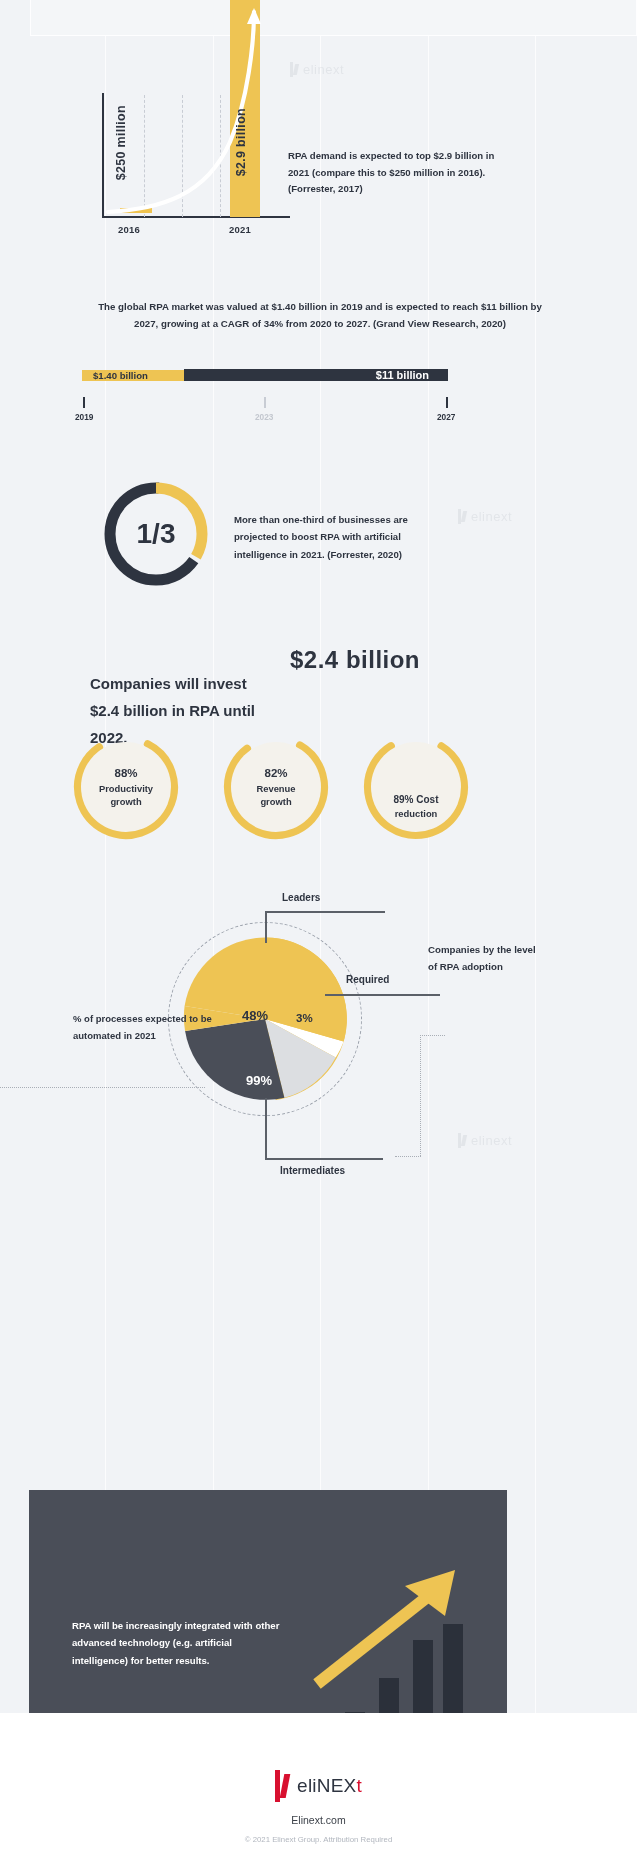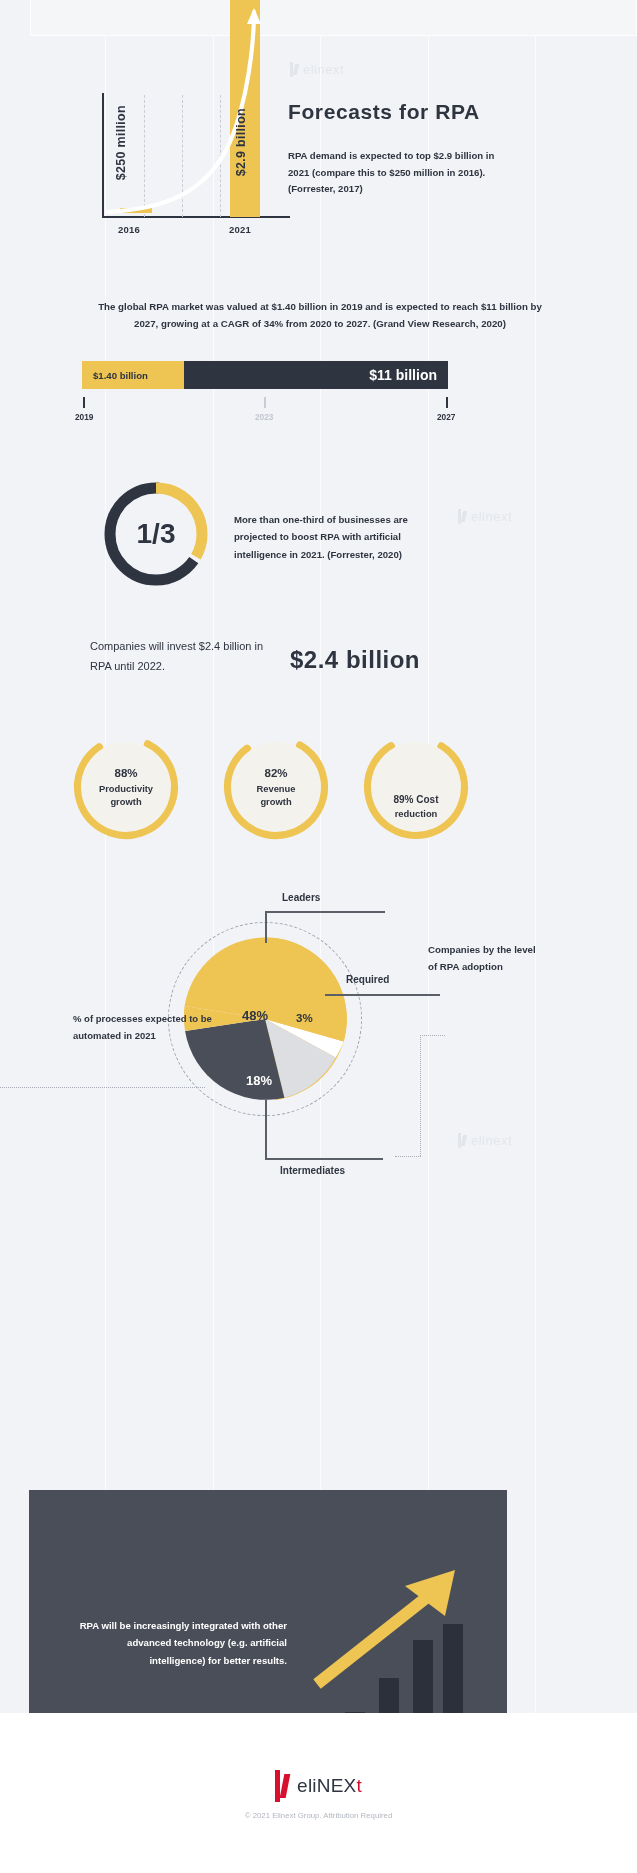--- a/index.html
+++ b/index.html
@@ -84,50 +84,50 @@
                   transform: skewX(-12deg); }
   .wm span { font-size: 13px; color: #b9bec6; letter-spacing: .5px; }
 
   
   .s2-text {
     position: absolute; left: 96px; top: 298px; width: 448px;
     text-align: center; font-size: 9.7px; font-weight: bold;
     color: #2e3440; line-height: 1.78;
   }
   .tl { position: absolute; left: 82px; top: 361px; width: 366px; height: 28px;
-        display: flex; }
+        display: flex; align-items: center; }
   .tl .yellow {
     width: 102px; background: #eec453; display: flex; align-items: center;
     padding-left: 11px; font-size: 9.6px; font-weight: bold; color: #2e3440;
   }
   .tl .dark {
     flex: 1; background: #2e3440; display: flex; align-items: center;
-    justify-content: flex-end; padding-right: 11px;
-    font-size: 14px; font-weight: bold; color: #fff;
+    justify-content: flex-end; padding-right: 19px;
+    font-size: 11px; font-weight: bold; color: #fff;
   }
   .tick { position: absolute; width: 1.5px; height: 11px; background: #2e3440; }
   .tick.mid { background: #c8ccd4; }
   .tlab { position: absolute; font-size: 8.3px; font-weight: bold; color: #2e3440; }
   .tlab.mid { color: #c3c7cf; }
 
   
   .donut { position: absolute; left: 99px; top: 477px; width: 114px; height: 114px; }
   .donut .frac {
     position: absolute; inset: 0; display: flex; align-items: center;
     justify-content: center; font-size: 28px; font-weight: bold; color: #2e3440;
   }
   .s3-text {
     position: absolute; left: 234px; top: 511px; width: 210px;
     font-size: 9.6px; font-weight: bold; color: #2e3440; line-height: 1.8;
   }
 
   
   .s4-text {
-    position: absolute; left: 90px; top: 637px; width: 175px;
-    font-size: 11px; font-weight: normal; color: #2e3440; line-height: 1.8;
+    position: absolute; left: 90px; top: 670px; width: 175px;
+    font-size: 15px; font-weight: bold; color: #2e3440; line-height: 1.8;
   }
   .s4-big {
     position: absolute; left: 290px; top: 646px;
     font-size: 24px; font-weight: bold; color: #2e3440; letter-spacing: .5px;
   }
 
   
   .ring { position: absolute; width: 108px; height: 108px; top: 733px; }
   .ring .inner {
     position: absolute; left: 9px; top: 9px; right: 9px; bottom: 9px;
@@ -165,21 +165,21 @@
   .banner {
     position: absolute; left: 29px; top: 1490px; width: 478px; height: 223px;
     background: #4a4e58; overflow: visible;
   }
   .banner h2 {
     position: absolute; left: 43px; top: 62px; width: 420px;
     font-size: 20px; font-weight: bold; color: #fff; letter-spacing: .7px;
   }
   .banner p {
     position: absolute; left: 43px; top: 127px; width: 215px;
-    font-size: 9.6px; font-weight: bold; color: #fff; line-height: 1.8; text-align: right;
+    font-size: 9.6px; font-weight: bold; color: #fff; line-height: 1.8;
   }
   .banner-bars { position: absolute; left: 288px; top: 78px; width: 185px; height: 168px; }
   .bb { position: absolute; bottom: -32px; background: #2b303a; width: 20px; }
 
   
   .footer { position: absolute; left: 0; right: 0; top: 1770px; text-align: center; }
   .logo-row {
     display: flex; align-items: center; justify-content: center; gap: 7px;
   }
   .logo-mark { width: 15px; height: 32px; position: relative; }
@@ -228,21 +228,20 @@
         <path d="M6 222 C 58 219, 104 206, 128 152 C 146 110, 152 52, 152 22" fill="none" stroke="#ffffff" stroke-width="4.2" stroke-linecap="round"></path>
         <path d="M152 18 L145 34 L159 34 Z" fill="#ffffff"></path>
       </svg>
 
       <div class="ylab a">$250 million</div>
       <div class="ylab b">$2.9 billion</div>
       <div class="xtick" style="left:36px">2016</div>
       <div class="xtick" style="left:147px">2021</div>
     </div>
 
-    <div class="s1-head">Forecasts for RPA</div>
     <div class="s1-body">RPA demand is expected to top $2.9 billion in 2021 (compare this to $250 million in 2016). (Forrester, 2017)</div>
   </div>
 
   <div class="s2-text">The global RPA market was valued at $1.40 billion in 2019 and is expected to reach $11 billion by 2027, growing at a CAGR of 34% from 2020 to 2027. (Grand View Research, 2020)</div>
   <div class="tl">
     <div class="yellow">$1.40 billion</div>
     <div class="dark">$11 billion</div>
   </div>
   <div class="tick" style="left:83px; top:397px"></div>
   <div class="tick mid" style="left:264px; top:397px"></div>
@@ -324,21 +323,21 @@
 
     <div class="pielead" style="left:155px; top:74px; width:115px; height:1.8px"></div>
     <div class="pie-lab" style="left:176px; top:54px; color:#2e3440">Required</div>
 
     <div class="pielead" style="left:95px; top:178px; width:1.8px; height:62px"></div>
     <div class="pielead" style="left:95px; top:238px; width:118px; height:1.8px"></div>
     <div class="pie-lab" style="left:110px; top:245px; color:#2e3440">Intermediates</div>
 
     <div class="pcttag" style="left:72px; top:88px; font-size:13px; color:#2e3440">48%</div>
     <div class="pcttag" style="left:126px; top:92px; font-size:11.5px; color:#2e3440">3%</div>
-    <div class="pcttag" style="left:76px; top:153px; font-size:13px; color:#ffffff">18%</div>
+    <div class="pcttag" style="left:76px; top:153px; font-size:13px; color:#ffffff">99%</div>
   </div>
 
   <div class="dotline h" style="left:0px; top:1087px; width:205px"></div>
   <div class="callout-left">% of processes expected to be automated in 2021</div>
 
   <div class="dotline v" style="left:420px; top:1035px; height:121px"></div>
   <div class="dotline h" style="left:420px; top:1035px; width:25px"></div>
   <div class="dotline h" style="left:395px; top:1156px; width:26px"></div>
   <div class="callout-right">Companies by the level of RPA adoption</div>
 
@@ -364,16 +363,17 @@
   <div class="footer-zone"></div>
 
   <div class="footer">
     <div class="logo-row">
       <span class="logo-mark">
           <b></b>
           <i></i>
         </span>
       <span class="logo-word"><span>eli</span><span>NEX</span><em>t</em></span>
     </div>
+    <div class="site">Elinext.com</div>
     <div class="copy">© 2021 Elinext Group. Attribution Required</div>
   </div>
 
 </div>
 
 </body></html>

